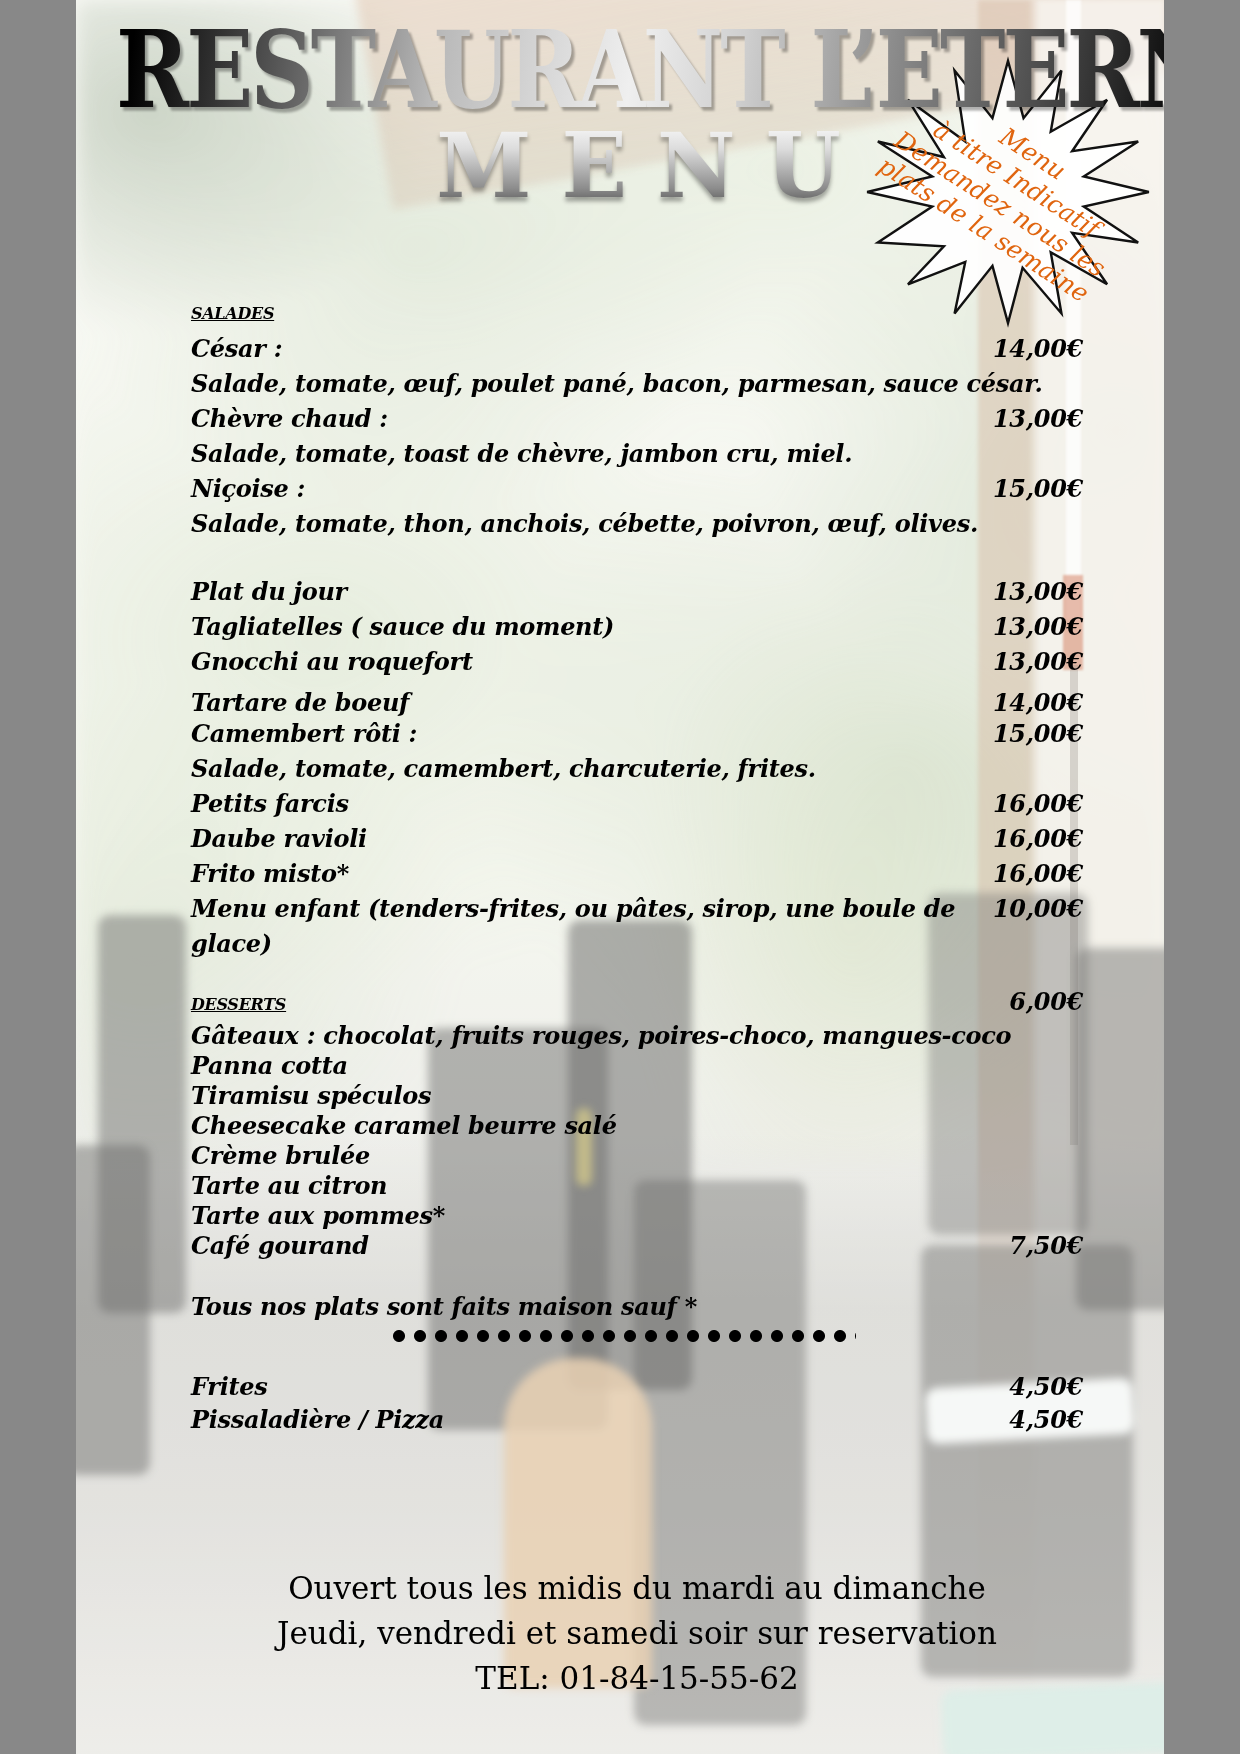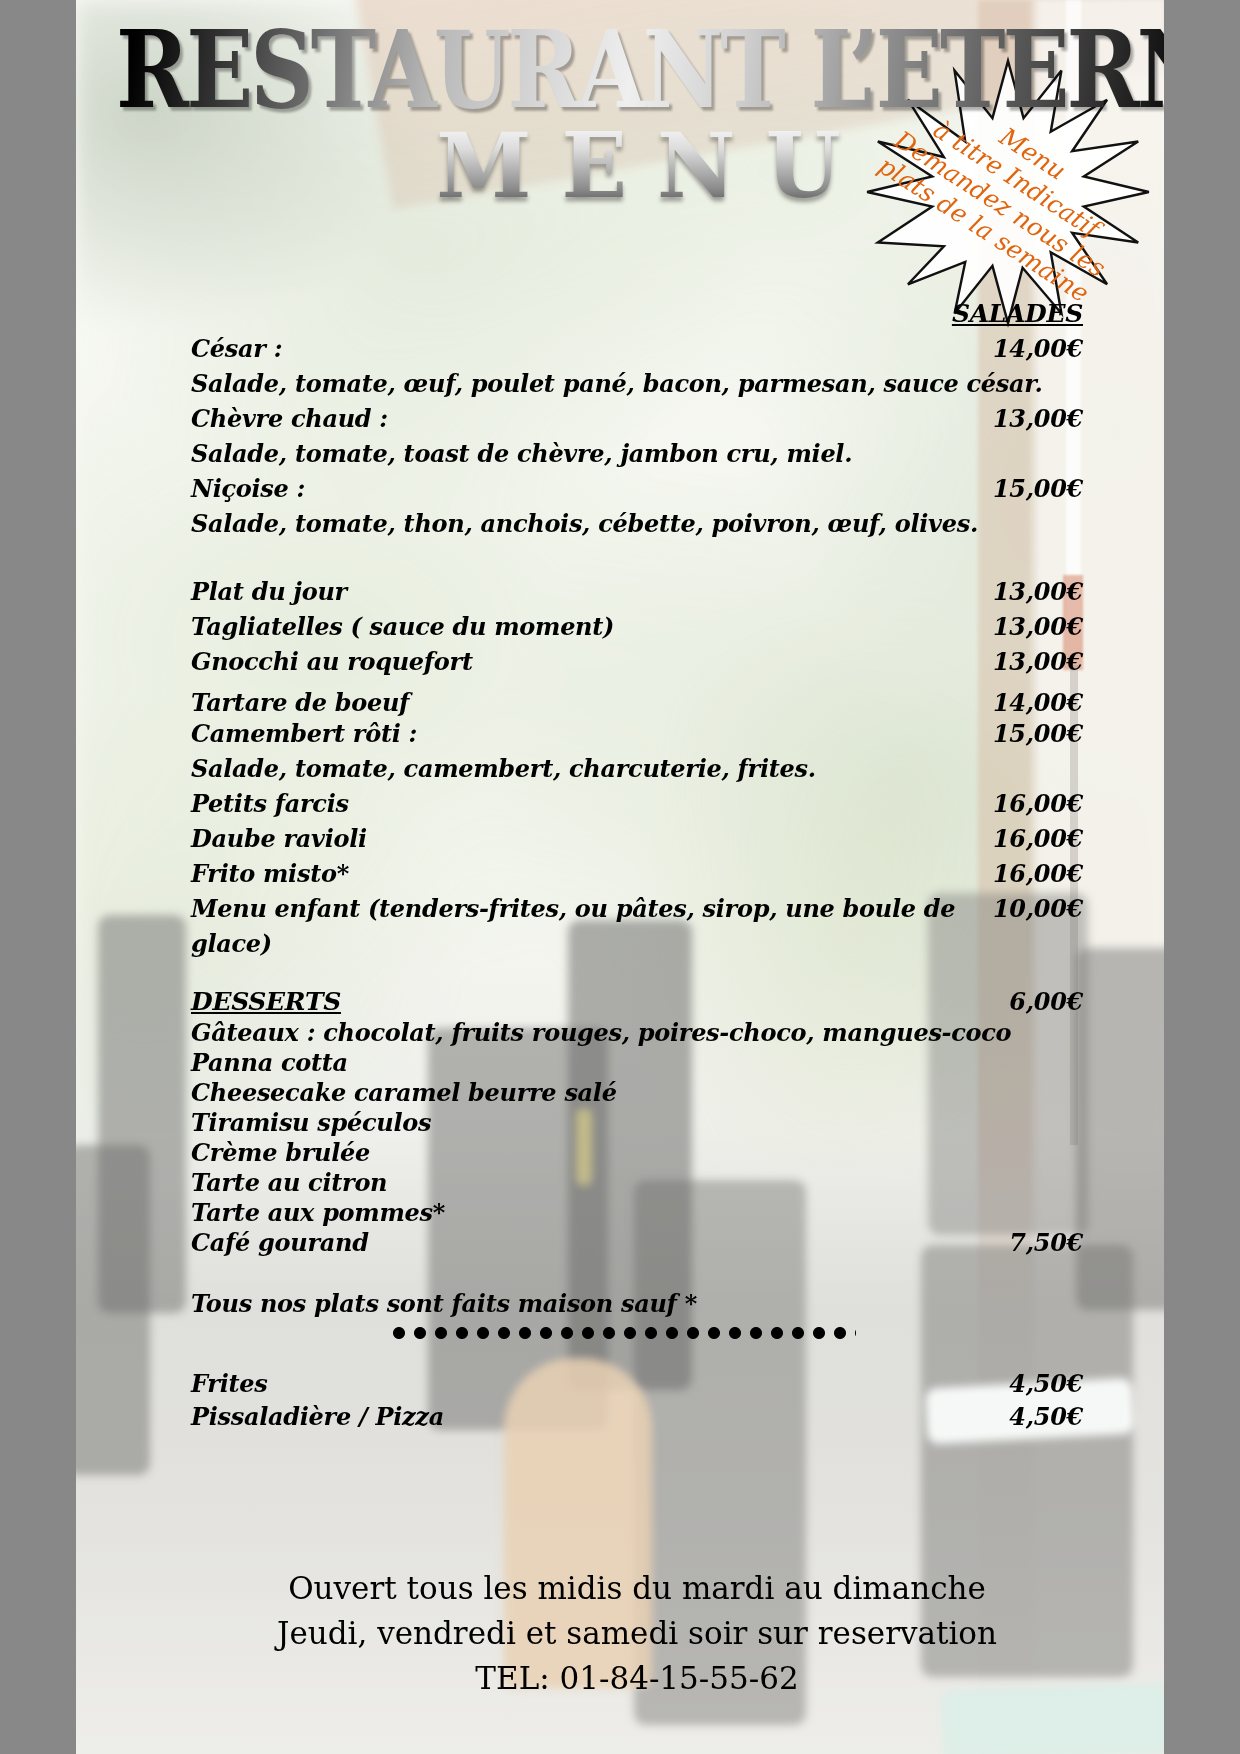--- a/index.html
+++ b/index.html
@@ -56,21 +56,21 @@
   }
   .star{position:absolute;left:782px;top:56px;width:300px;height:272px;z-index:3;}
   .star svg{position:absolute;left:0;top:0;}
   .star-text{position:absolute;left:10px;top:30px;width:280px;height:212px;display:flex;flex-direction:column;
     align-items:center;justify-content:center;transform:rotate(33deg);
     font-style:italic;font-size:25px;line-height:30px;color:#e0650f;text-align:center;white-space:nowrap;}
   
   .content{position:absolute;left:115px;top:296px;width:892px;z-index:6;color:#000;
     font-style:italic;font-weight:bold;font-size:24px;line-height:35px;letter-spacing:-0.3px;}
   .row{display:flex;justify-content:space-between;align-items:baseline;}
-  .heading{font-size:25px;text-decoration:underline;text-align:right;}
+  .heading{font-size:16px;text-decoration:underline;}
   .desserts-block{line-height:30px;}
   .desserts-block .row.head{line-height:32px;}
   .mt-plat{margin-top:33px;} .mt-tartare{margin-top:6px;align-items:center;} .mt-camembert{margin-top:-4px;}
   .mt-enfant{} .mt-desserts{margin-top:25px;} .mt-tous{margin-top:28px;}
   .mt-repas{margin-top:26px;} .mt-frites{margin-top:26px;}
   .extras-block{line-height:33px;}
   .dots{margin:4px 0 0 200px;width:465px;height:16px;
     background-image:radial-gradient(circle at 8px 8px, #000 5.5px, transparent 6.5px);
     background-size:21px 16px;background-repeat:repeat-x;}
   
@@ -179,22 +179,22 @@
       <span>10,00€</span>
     </div>
 
     <div class="desserts-block">
       <div class="row head mt-desserts">
         <span class="heading">DESSERTS</span>
         <span>6,00€</span>
       </div>
       <div>Gâteaux : chocolat, fruits rouges, poires-choco, mangues-coco</div>
       <div>Panna cotta</div>
+      <div>Tiramisu spéculos</div>
       <div>Cheesecake caramel beurre salé</div>
-      <div>Tiramisu spéculos</div>
       <div>Crème brulée</div>
       <div>Tarte au citron</div>
       <div>Tarte aux pommes*</div>
       <div class="row">
         <span>Café gourand</span>
         <span>7,50€</span>
       </div>
     </div>
 
     <div class="mt-tous">Tous nos plats sont faits maison sauf *</div>

